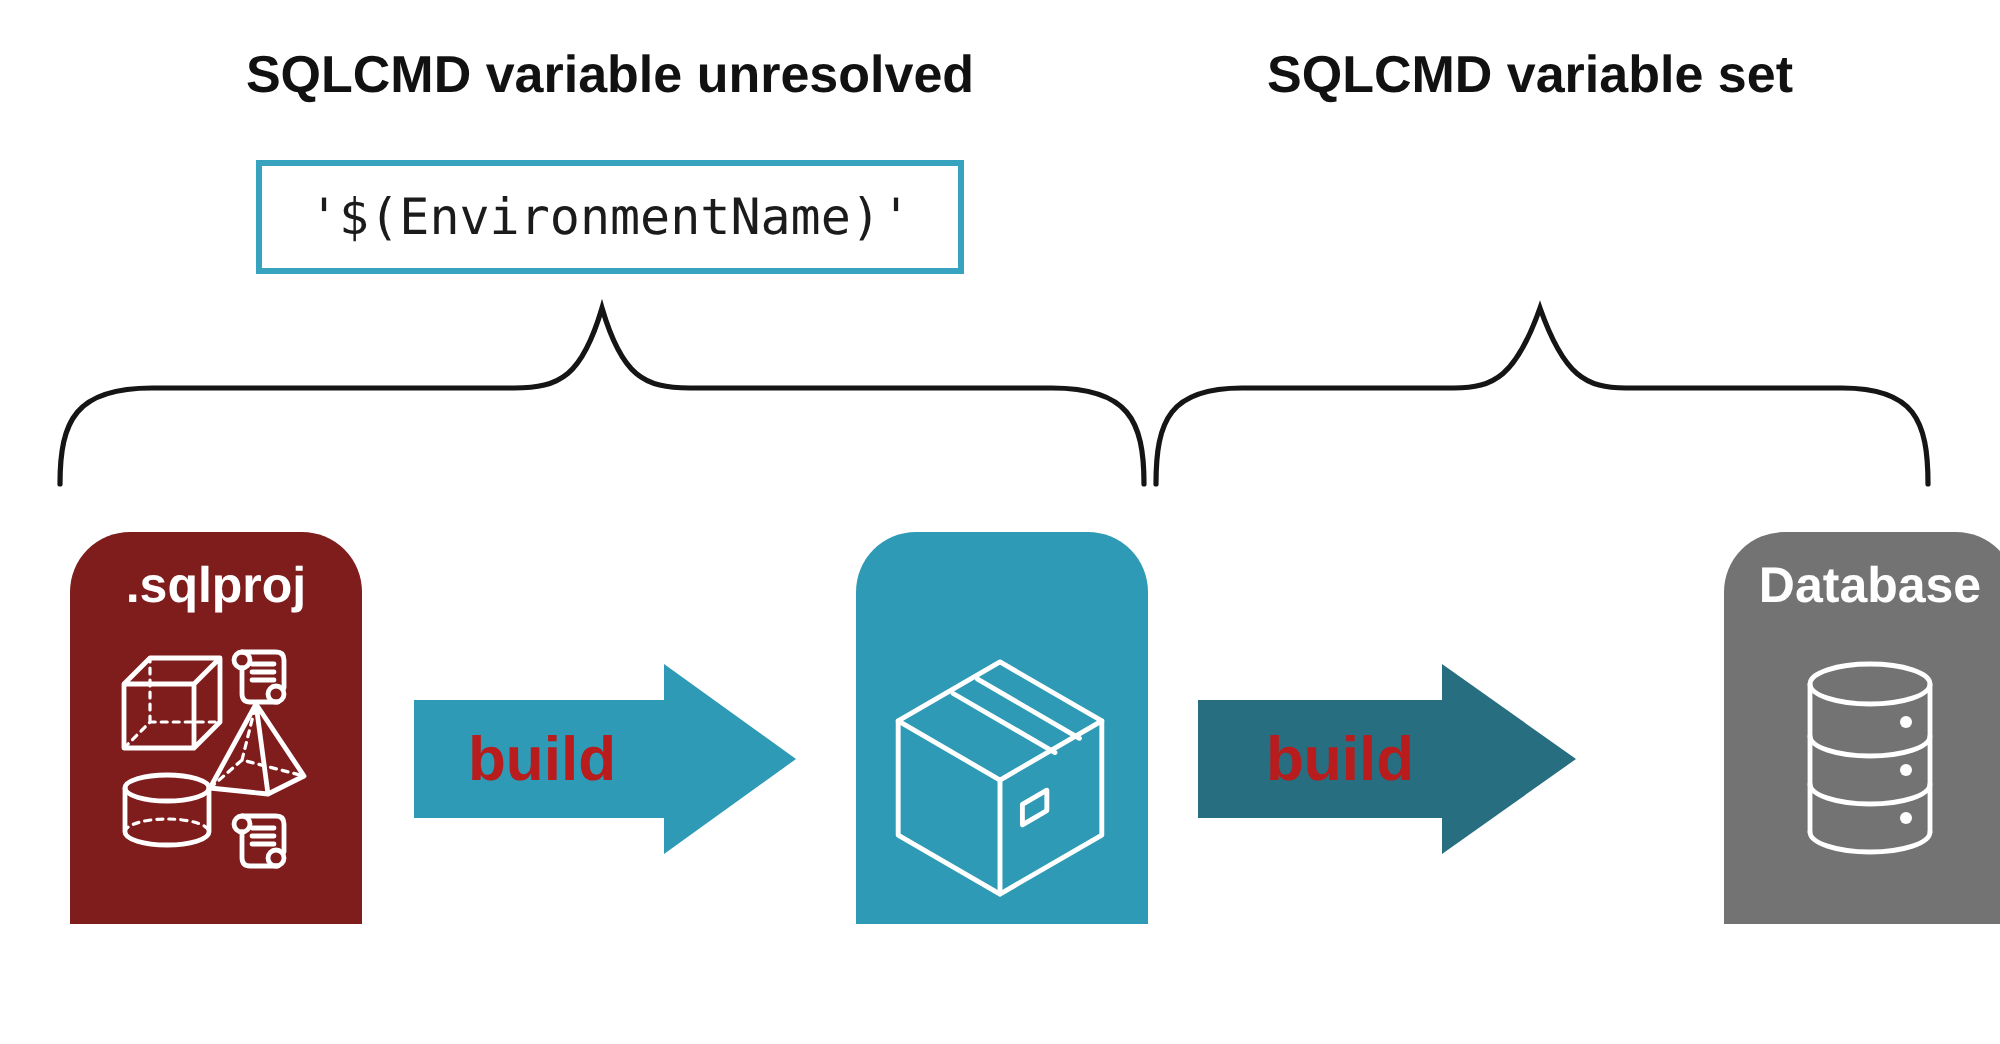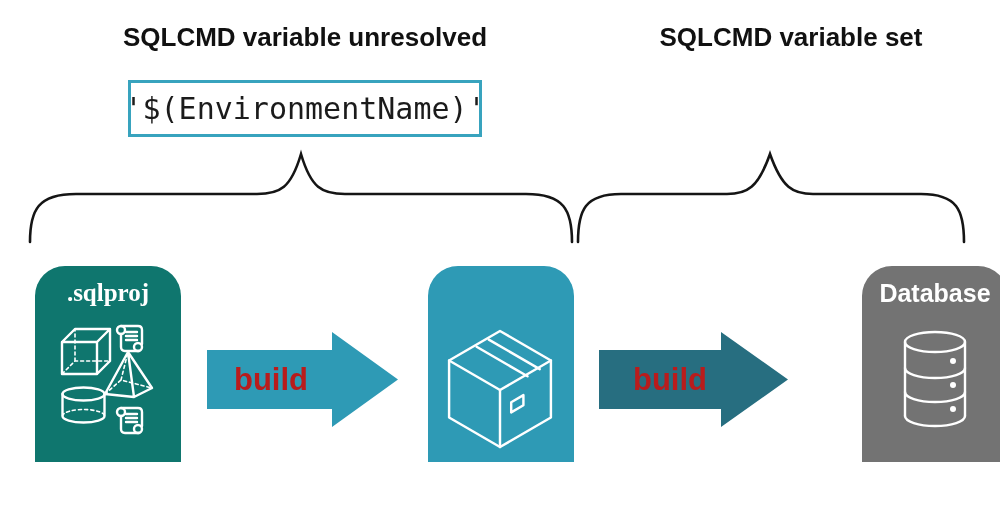--- a/index.html
+++ b/index.html
@@ -1,32 +1,32 @@
 <!DOCTYPE html>
 <html><head>
 <meta charset="utf-8">
 <style>
   html,body{margin:0;padding:0;background:#ffffff;}
   .canvas{position:relative;width:1000px;height:462px;background:#ffffff;
           font-family:"Liberation Sans",sans-serif;overflow:hidden;}
   .heading{position:absolute;top:22px;font-weight:700;font-size:26px;color:#111;
            text-align:center;white-space:nowrap;}
   #heading-left{left:105px;width:400px;}
-  #heading-right{left:591px;width:400px;}
+  #heading-right{left:565px;width:400px;}
   .codebox{position:absolute;top:80px;box-sizing:border-box;border:3px solid #38A3BE;background:#fff;
            display:flex;align-items:center;justify-content:center;
-           font-family:"DejaVu Sans Mono","Liberation Mono",monospace;font-size:30px;color:#1b1b1b;white-space:nowrap;}
+           font-family:"DejaVu Sans Mono","Liberation Mono",monospace;font-size:25px;color:#1b1b1b;white-space:nowrap;}
   #codebox-left{left:128px;width:354px;height:57px;}
   #codebox-right{left:668px;width:200px;height:58px;}
   .brace{position:absolute;top:148px;}
   #brace-left{left:28px;}
   #brace-right{left:575px;}
   .brace path{fill:none;stroke:#151515;stroke-width:2.6;stroke-linecap:round;}
   .card{position:absolute;top:266px;width:146px;height:226px;border-radius:30px;}
-  #card-sqlproj{left:35px;background:#0f766e;font-family:Liberation Serif, serif;}
+  #card-sqlproj{left:35px;background:#7f1d1d;}
   #card-dacpac{left:428px;background:#2E9AB5;}
   #card-database{left:862px;background:#737373;}
   .card-label{position:absolute;top:13px;left:0;width:100%;text-align:center;
               color:#fff;font-weight:700;font-size:25px;}
   .card-icons{position:absolute;}
   .icon-stroke{fill:none;stroke:#fff;stroke-width:2.4;stroke-linecap:round;stroke-linejoin:round;}
   .icon-stroke-thin{fill:none;stroke:#fff;stroke-width:1.6;stroke-linecap:round;stroke-dasharray:3,3;}
   .arrow{position:absolute;top:331px;}
   #arrow-build{left:207px;}
   #arrow-deploy{left:599px;}

